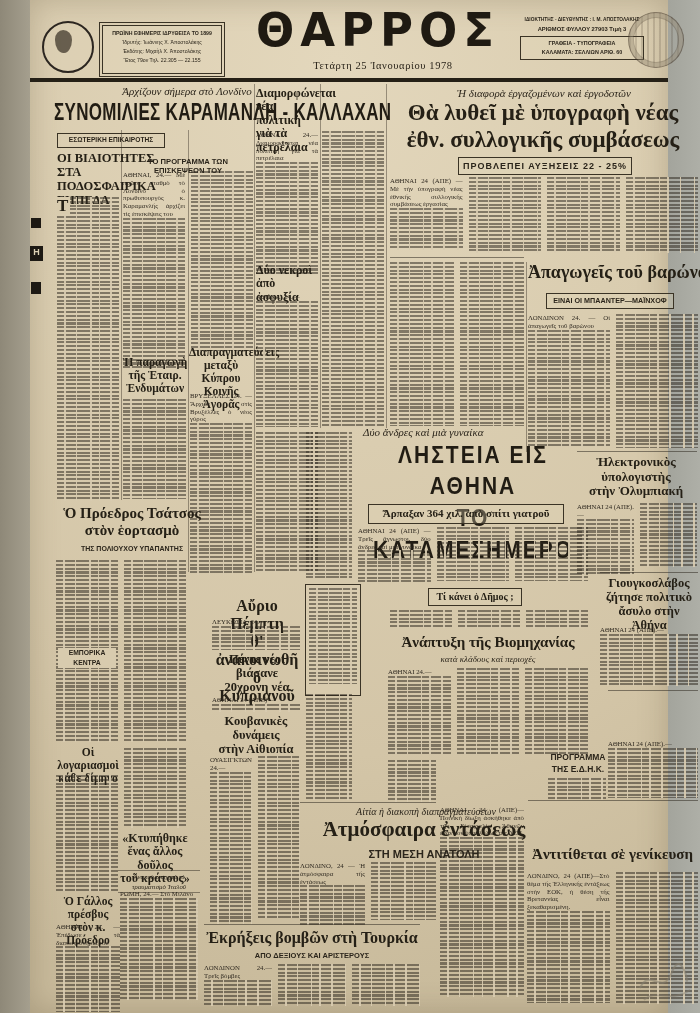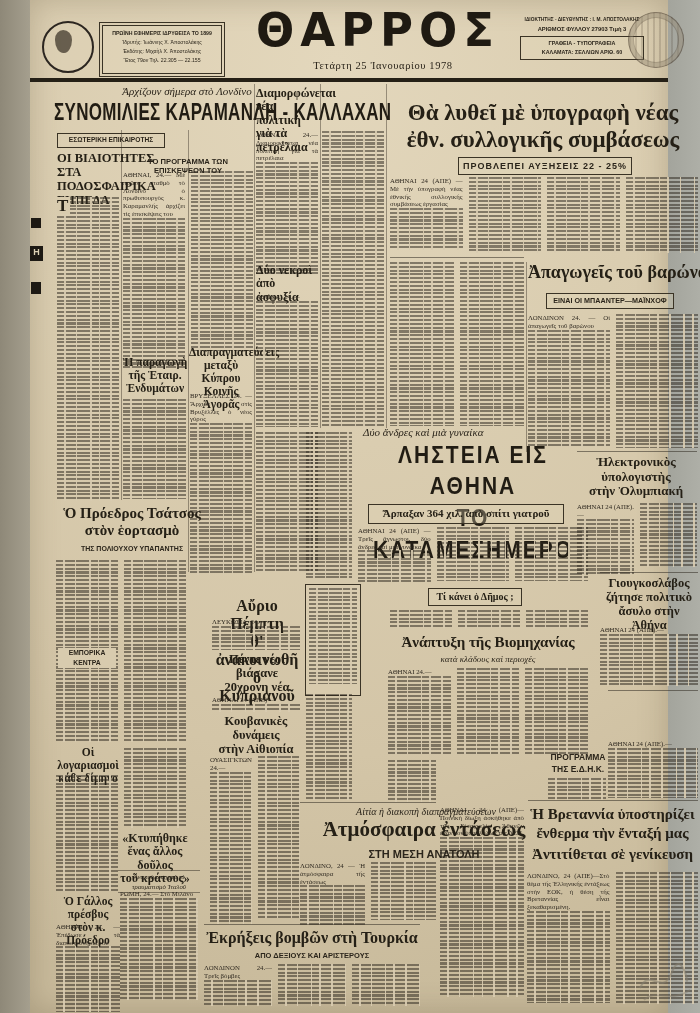--- a/index.html
+++ b/index.html
@@ -127,20 +127,21 @@
     <div class="gk" style="height:96px;"></div>
   </div>
   <div class="pos gk" style="left:306px;top:694px;width:46px;height:106px;"></div>
 
   <div class="pos vl" style="left:121px;top:130px;height:370px;"></div>
   <div class="pos vl" style="left:188px;top:130px;height:442px;"></div>
   <div class="pos vl" style="left:254px;top:84px;height:488px;"></div>
   <div class="pos vl" style="left:320px;top:84px;height:344px;"></div>
   <div class="pos vl" style="left:386px;top:84px;height:344px;"></div>
 
+  <div class="pos kick ctr" style="left:390px;top:87px;width:308px;font-size:11px;">Ἡ διαφορὰ ἐργαζομένων καὶ ἐργοδοτῶν</div>
   <div class="pos hs ctr" style="left:388px;top:99px;width:310px;font-size:23px;line-height:1.18;">Θὰ λυθεῖ μὲ ὑπογραφὴ νέας
 ἐθν. συλλογικῆς συμβάσεως</div>
   <div class="pos b1 caps ctr" style="left:458px;top:157px;width:172px;font-size:9px;line-height:1.8;letter-spacing:1px;background:rgba(226,214,187,.3);">ΠΡΟΒΛΕΠΕΙ ΑΥΞΗΣΕΙΣ 22 - 25%</div>
   <div class="pos" style="left:390px;top:177px;width:308px;">
     <div class="gcols">
       <div>
           <div class="dl">ΑΘΗΝΑΙ 24 (ΑΠΕ) — Μὲ τὴν ὑπογραφὴ νέας ἐθνικῆς συλλογικῆς συμβάσεως ἐργασίας</div>
           <div class="gk" style="height:42px;"></div>
         </div>
       <div class="gk" style="height:76px;"></div>
@@ -235,22 +236,20 @@
   <div class="pos caps ctr" style="left:548px;top:752px;width:60px;font-size:8.5px;line-height:1.4;">ΠΡΟΓΡΑΜΜΑ
 ΤΗΣ Ε.Δ.Η.Κ.</div>
   <div class="pos gk" style="left:548px;top:778px;width:58px;height:22px;"></div>
 
   <div class="pos" style="left:440px;top:806px;width:84px;">
     <div class="dl">ΑΘΗΝΑΙ 24 (ΑΠΕ)—Ποινικὴ δίωξη ἀσκήθηκε ἀπὸ τὴν Εἰσαγγελία Ἀθηνῶν ἐναντίον ὑπαλλήλων τῆς ΔΕΗ</div>
     <div class="gk" style="height:160px;"></div>
   </div>
 
   <div class="pos hl" style="left:528px;top:800px;width:170px;"></div>
-  <div class="pos hs ctr" style="left:525px;top:805px;width:175px;font-size:15px;line-height:1.25;">Ἡ Βρεταννία ὑποστηρίζει
-ἔνθερμα τὴν ἔνταξή μας</div>
   <div class="pos hs ctr" style="left:525px;top:846px;width:175px;font-size:15px;">Ἀντιτίθεται σὲ γενίκευση</div>
   <div class="pos" style="left:527px;top:872px;width:171px;">
     <div class="gcols">
       <div>
           <div class="dl">ΛΟΝΔΙΝΟ, 24 (ΑΠΕ)—Στὸ θέμα τῆς Ἑλληνικῆς ἐντάξεως στὴν ΕΟΚ, ἡ θέση τῆς Βρεταννίας εἶναι ξεκαθαρισμένη.</div>
           <div class="gk" style="height:92px;"></div>
         </div>
       <div class="gk" style="height:132px;"></div>
     </div>
   </div>

